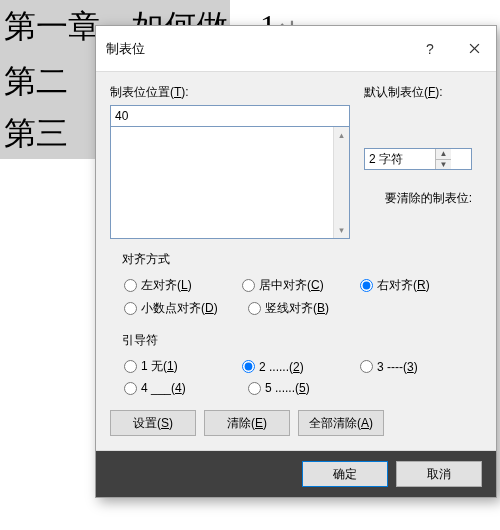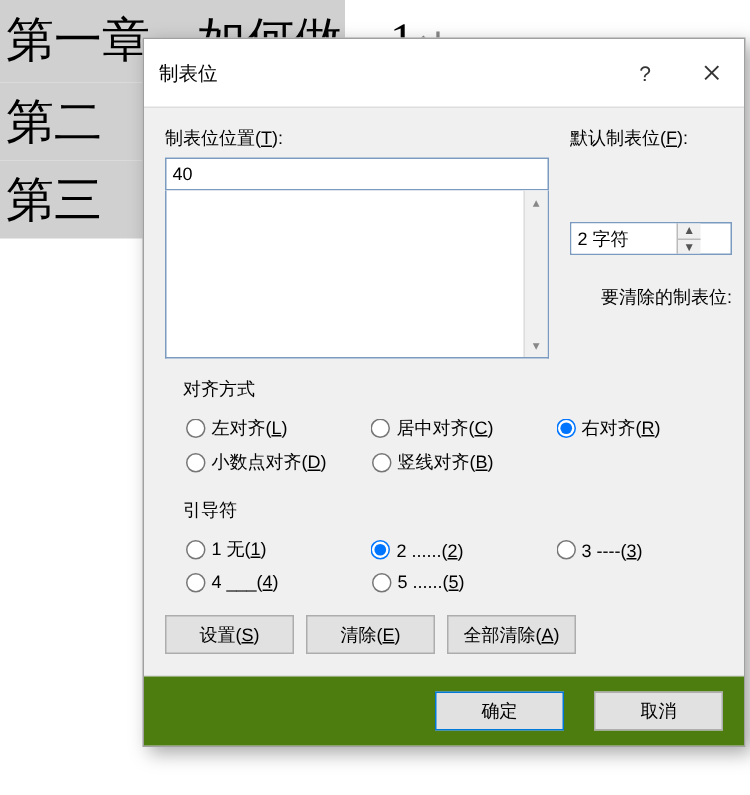--- a/index.html
+++ b/index.html
@@ -49,21 +49,21 @@
   }
   .titlebar .title { flex: 1; font-size: 13px; }
   .tb-btn {
     width: 44px; height: 30px;
     display: flex; align-items: center; justify-content: center;
     font-size: 14px;
     color: #333;
   }
   .tb-btn svg { stroke: #333; }
   .body {
-    padding: 12px 8px 14px 14px;
+    padding: 12px 24px 14px 14px;
   }
   .row1 {
     display: flex;
     gap: 14px;
     align-items: flex-start;
   }
   .col-pos { flex: 1; }
   .col-def { width: 108px; }
   .lbl { display: block; margin-bottom: 4px; }
   .u { text-decoration: underline; }
@@ -146,23 +146,23 @@
     border: 1px solid #adadad;
     font-size: 12px;
     font-family: inherit;
     cursor: pointer;
   }
   .btn.primary { border: 1px solid #0078d7; }
   .footer {
     border-top: 1px solid #ddd;
     padding: 10px 14px;
     display: flex;
-    gap: 20px;
+    gap: 8px;
     justify-content: flex-end;
-    background: #4d7c0f;
+    background: #404040;
   }
 </style>
 </head>
 <body>
 
 <div class="doc-bg">
   <div class="doc-line sel">
     <span>第一章、如何做</span><span class="arrow">→</span><span>1</span><span class="para-mark">↵</span>
   </div>
   <div class="doc-line sel">第二</div>

